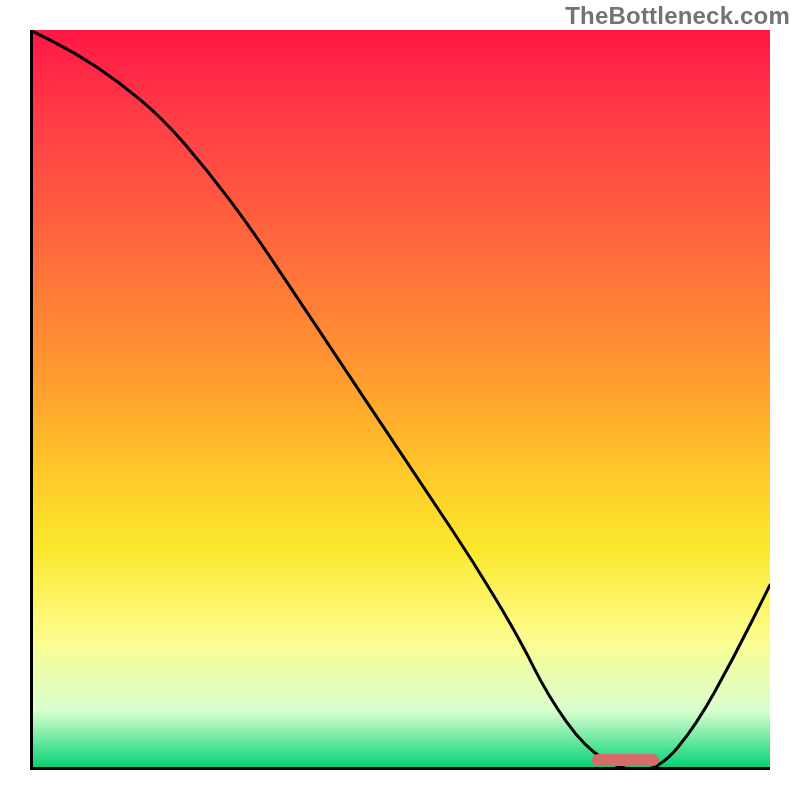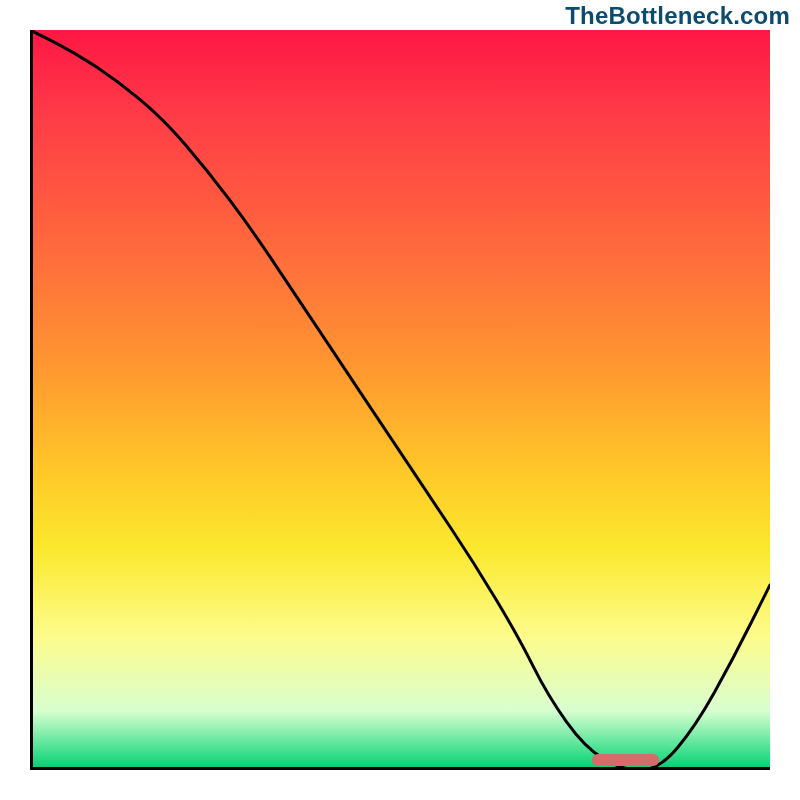--- a/index.html
+++ b/index.html
@@ -11,21 +11,21 @@
     width: 800px;
     height: 800px;
   }
 
   .watermark {
     position: absolute;
     top: 2px;
     right: 10px;
     font-size: 24px;
     font-weight: 600;
-    color: #0c4a6e;
+    color: #737373;
     letter-spacing: 0.2px;
   }
 
   .plot {
     position: absolute;
     left: 30px;
     top: 30px;
     width: 740px;
     height: 740px;
   }

